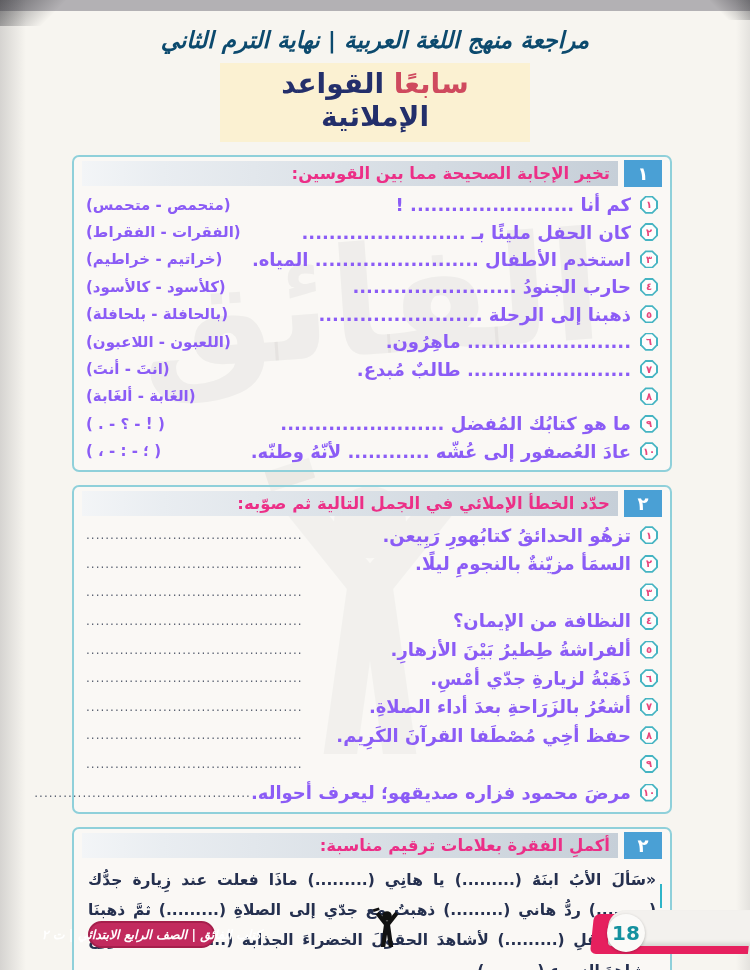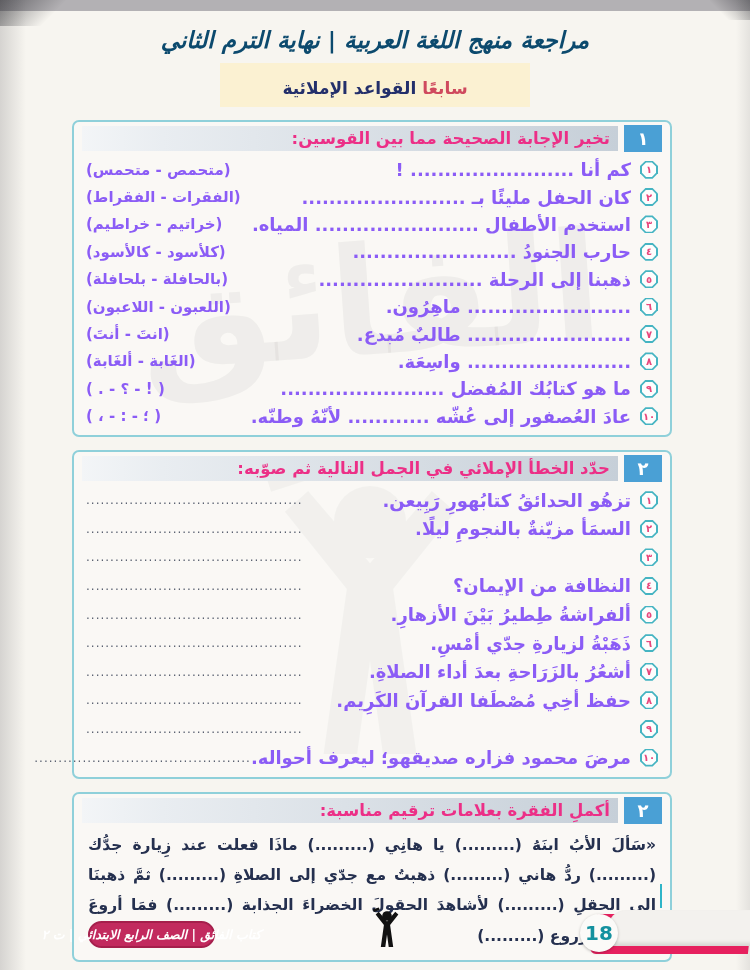--- a/index.html
+++ b/index.html
@@ -38,21 +38,21 @@
   .content { position:relative; z-index:1; }
 
   
   .header-script {
     margin:26px auto 4px; text-align:center;
     font-family:"DejaVu Serif", serif; font-style:italic; font-weight:bold;
     font-size:23px; color:#0c4a6e; width:620px;
   }
   .title-box {
     margin:10px auto 0; width:310px; background:#fbf1d2;
-    text-align:center; padding:15px 10px 9px; font-weight:bold; font-size:17px;
+    text-align:center; padding:4px 10px 9px; font-weight:bold; font-size:28px;
   }
   .title-prefix { color:#cf4a5e; }
   .title-main  { color:#232f6b; }
 
   
   .section {
     width:600px; margin:13px auto 0 72px; margin-right:78px;
     border:2px solid #8fd0da; border-radius:7px;
     background:rgba(255,255,255,.35);
     padding:3px 8px 5px 8px; position:relative;
@@ -100,21 +100,21 @@
   }
   .brand-figure { position:absolute; left:365px; bottom:4px; width:44px; height:46px; }
   .brand-figure svg { width:100%; height:100%; fill:#111; }
 
   .page-ribbon { position:absolute; right:0; bottom:0; width:170px; height:52px; }
   .ribbon-line { position:absolute; right:88px; bottom:48px; width:2px; height:24px; background:#2fb5c8; }
   .ribbon-pink { position:absolute; right:0; bottom:2px; width:158px; height:40px;
     background:#e6205e; border-radius:6px 0 0 6px; transform:skewX(-6deg); }
   .ribbon-white { position:absolute; right:-6px; bottom:10px; width:148px; height:36px;
     background:#f3f1ee; border-radius:18px 0 0 4px; box-shadow:inset 0 -3px 4px rgba(0,0,0,.12); }
-  .page-circle { position:absolute; right:132px; bottom:4px; width:38px; height:38px;
+  .page-circle { position:absolute; right:105px; bottom:4px; width:38px; height:38px;
     border-radius:50%; background:#fbfaf8; box-shadow:0 1px 3px rgba(0,0,0,.25);
     display:flex; align-items:center; justify-content:center;
     color:#14919f; font-size:20px; font-weight:bold; direction:ltr; }
 </style>
 </head>
 <body>
 
 <div class="top-strip"></div>
 <div class="corner-tl"></div>
 <div class="corner-tr"></div>
@@ -192,21 +192,20 @@
           <div class="badge">
             <div class="badge-in">٧</div>
           </div>
           <span class="sentence">........................ طالبٌ مُبدع.</span>
           <span class="options">(انتَ - أنتَ)</span>
         </div>
         <div class="row">
           <div class="badge">
             <div class="badge-in">٨</div>
           </div>
-          <span class="sentence">........................ واسِعَة.</span>
           <span class="options">(الغَابة - ألغَابة)</span>
         </div>
         <div class="row">
           <div class="badge">
             <div class="badge-in">٩</div>
           </div>
           <span class="sentence">ما هو كتابُك المُفضل ........................</span>
           <span class="options">( ! - ؟ - . )</span>
         </div>
         <div class="row">

